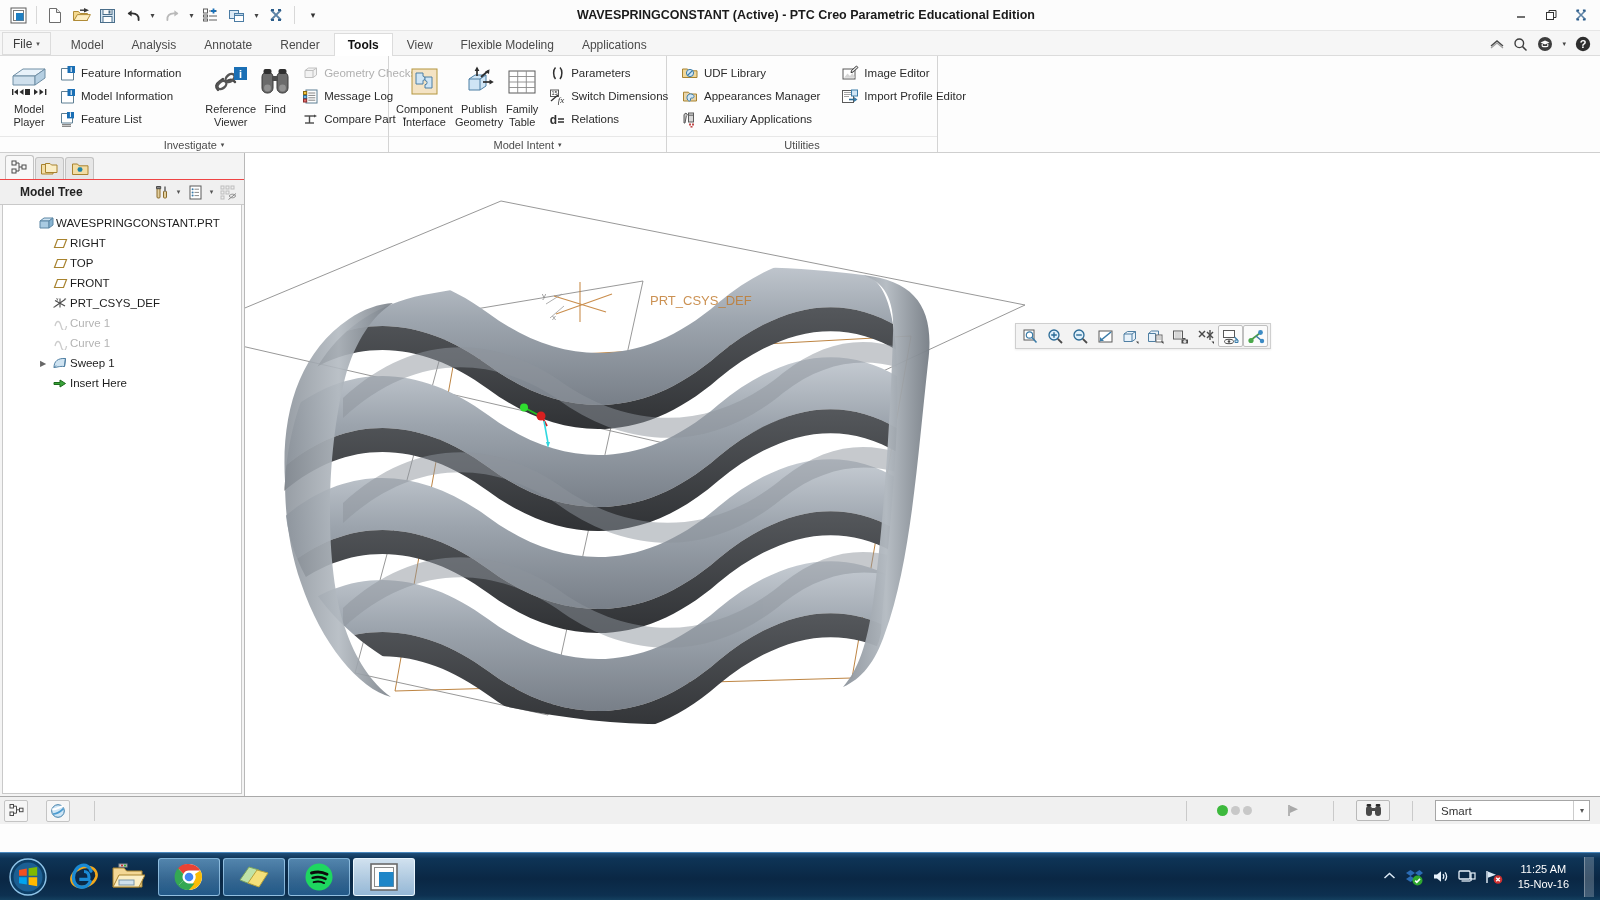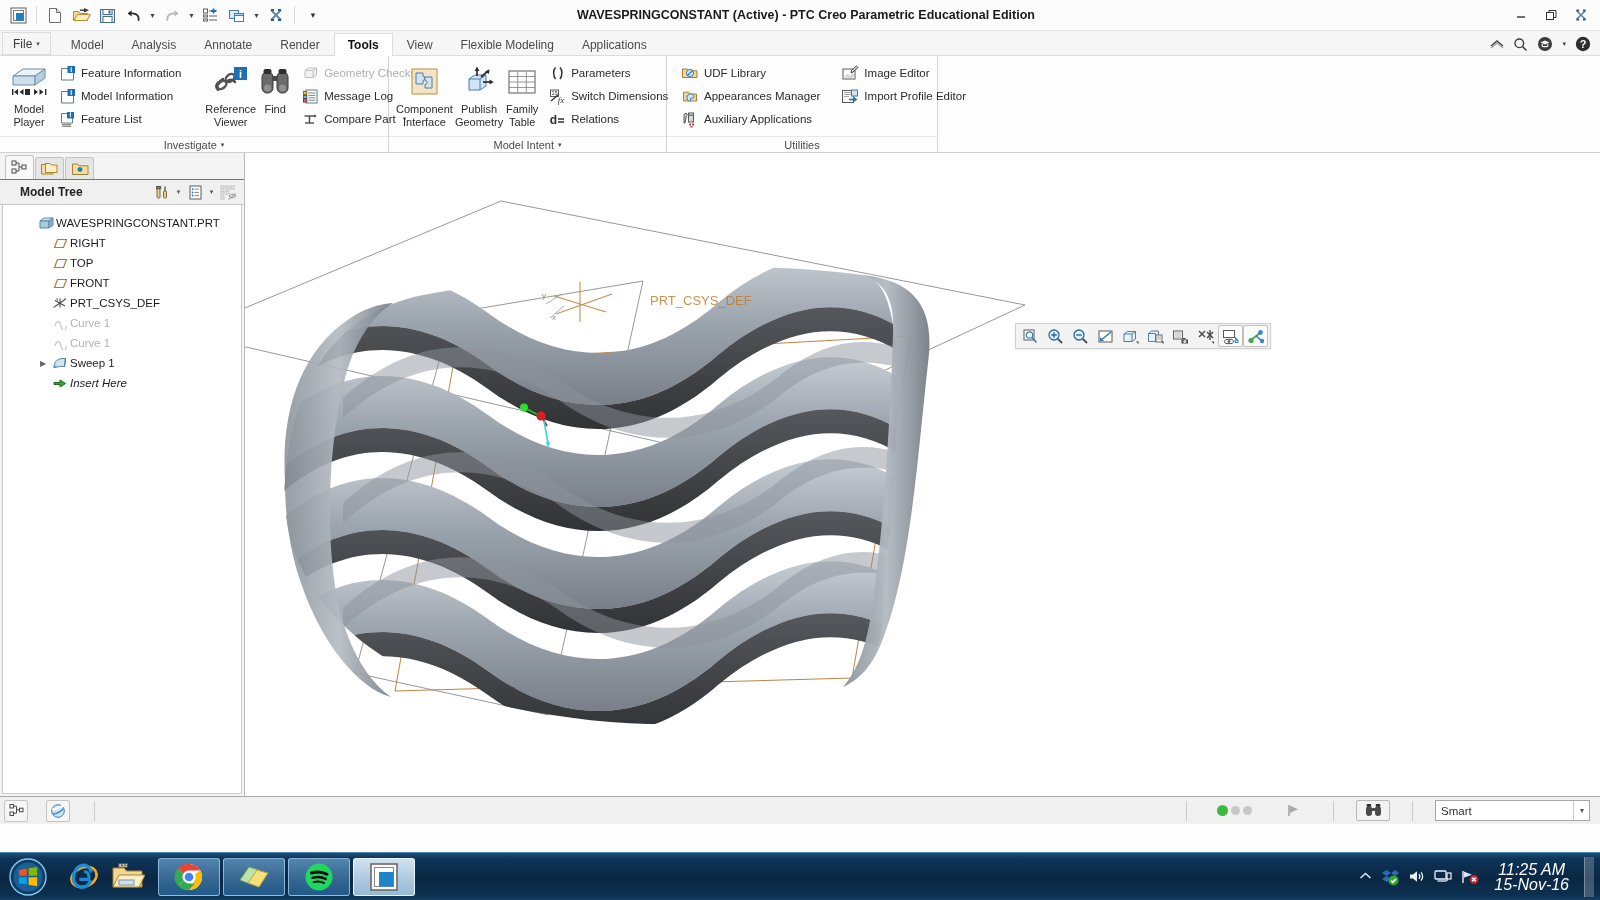--- a/index.html
+++ b/index.html
@@ -115,21 +115,21 @@
   .mt-caret { font-size: 7px; color: #555; width: 9px; text-align: center; }
   .tree {
     flex: 1; background: #ffffff; border: 1px solid #c9c9c9; border-top: none;
     margin: 0 2px 2px 2px; padding: 8px 0 0 19px; overflow: hidden;
   }
   .tnode { display: flex; align-items: center; height: 20px; font-size: 11.5px; color: #1d1d1d; white-space: nowrap; }
   .tnode .expander { width: 14px; text-align: center; font-size: 8px; color: #666; flex: 0 0 14px; }
   .tnode .ico { width: 20px; display: flex; align-items: center; justify-content: center; flex: 0 0 20px; }
   .tnode.dim { color: #b4b4b4; }
   .indent1 { padding-left: 14px; }
-  .indent-ih { padding-left: 28px; font-style: italic; }
+  .indent-ih { padding-left: 28px; }
 
   
   .graphics { flex: 1; position: relative; background: #ffffff; overflow: hidden; }
   .gtoolbar {
     position: absolute; left: 770px; top: 170px; height: 26px;
     background: #f3f3f3; border: 1px solid #cfcfcf; display: flex; align-items: center;
     padding: 0 2px; gap: 0; box-shadow: 0 1px 2px rgba(0,0,0,.08);
   }
   .gbtn {
     width: 25px; height: 22px; display: flex; align-items: center; justify-content: center;
@@ -176,21 +176,21 @@
   .tb-app {
     width: 62px; height: 38px; display: flex; align-items: center; justify-content: center;
     background: linear-gradient(180deg, rgba(140,200,245,.55), rgba(60,140,205,.45));
     border: 1px solid rgba(180,225,255,.65); border-radius: 3px;
   }
   .tb-app.active {
     background: linear-gradient(180deg, rgba(225,240,252,.92), rgba(180,215,245,.82));
     border-color: rgba(235,248,255,.95);
   }
   .tray { margin-left: auto; display: flex; align-items: center; gap: 9px; padding-right: 6px; color: #e8f2fb; }
-  .tray-clock { font-size: 16px; color: #fff; text-align: center; line-height: 15px; padding: 0 6px; font-style: italic; }
+  .tray-clock { font-size: 11px; color: #fff; text-align: center; line-height: 15px; padding: 0 6px; }
   .tray-edge { width: 10px; height: 40px; background: rgba(255,255,255,.22); border-left:1px solid rgba(255,255,255,.3); }
 
   svg { display: block; }
 </style>
 </head>
 <body>
 
 <div class="app">
 
   <div class="titlebar">

